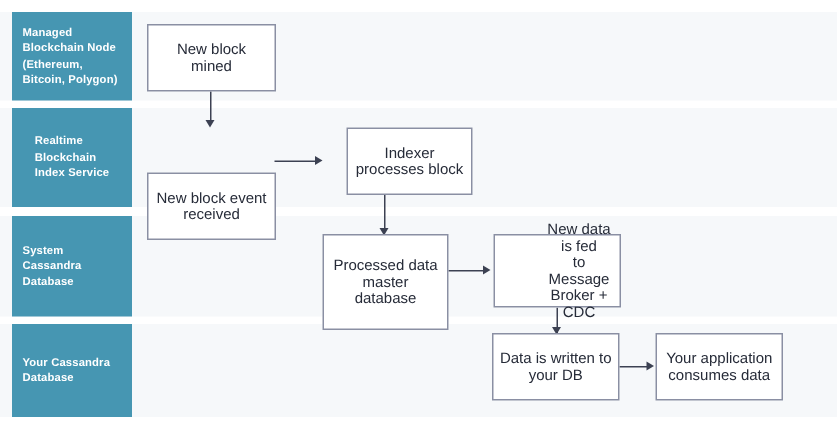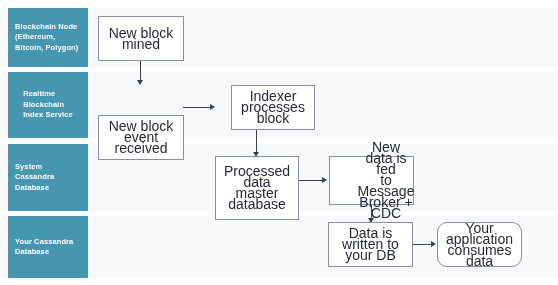--- a/index.html
+++ b/index.html
@@ -42,21 +42,21 @@
   .node{
     position:absolute;
     background:#ffffff;
     border:1px solid #8a8fa3;
     box-sizing:border-box;
     display:flex;
     align-items:center;
     justify-content:center;
     text-align:center;
     color:#262b38;
-    font-size:14px;
+    font-size:10px;
     line-height:11px;
     padding:2px 4px;
   }
   .node span{display:block;}
   
   .conn{position:absolute;background:#3c4152;}
   .conn.v{width:1.4px;}
   .conn.h{height:1.4px;}
   .arrowhead{
     position:absolute;
@@ -78,20 +78,21 @@
 
 <div id="diagram">
 
   <div class="band" style="top:8px;height:59px;"></div>
   <div class="band" style="top:72px;height:66px;"></div>
   <div class="band" style="top:144px;height:67px;"></div>
   <div class="band" style="top:216px;height:62px;"></div>
 
   <div class="lane-label" style="top:8px;height:59px;">
     <div>
+      <span>Managed</span>
       <span>Blockchain Node</span>
       <span>(Ethereum,</span>
       <span>Bitcoin, Polygon)</span>
     </div>
   </div>
 
   <div class="lane-label" style="top:72px;height:66px;justify-content:center;">
     <div>
       <span>Realtime</span>
       <span>Blockchain</span>
@@ -167,20 +168,20 @@
     </div>
   </div>
 
   <div class="node" style="left:328px;top:222px;width:85px;height:45px;">
     <div>
       <span>Data is written to</span>
       <span>your DB</span>
     </div>
   </div>
 
-  <div class="node" style="left:437px;top:222px;width:85px;height:45px;border-radius:10px;">
+  <div class="node" style="left:437px;top:222px;width:85px;height:45px;">
     <div>
       <span>Your application</span>
       <span>consumes data</span>
     </div>
   </div>
 
 </div>
 
 </body></html>

